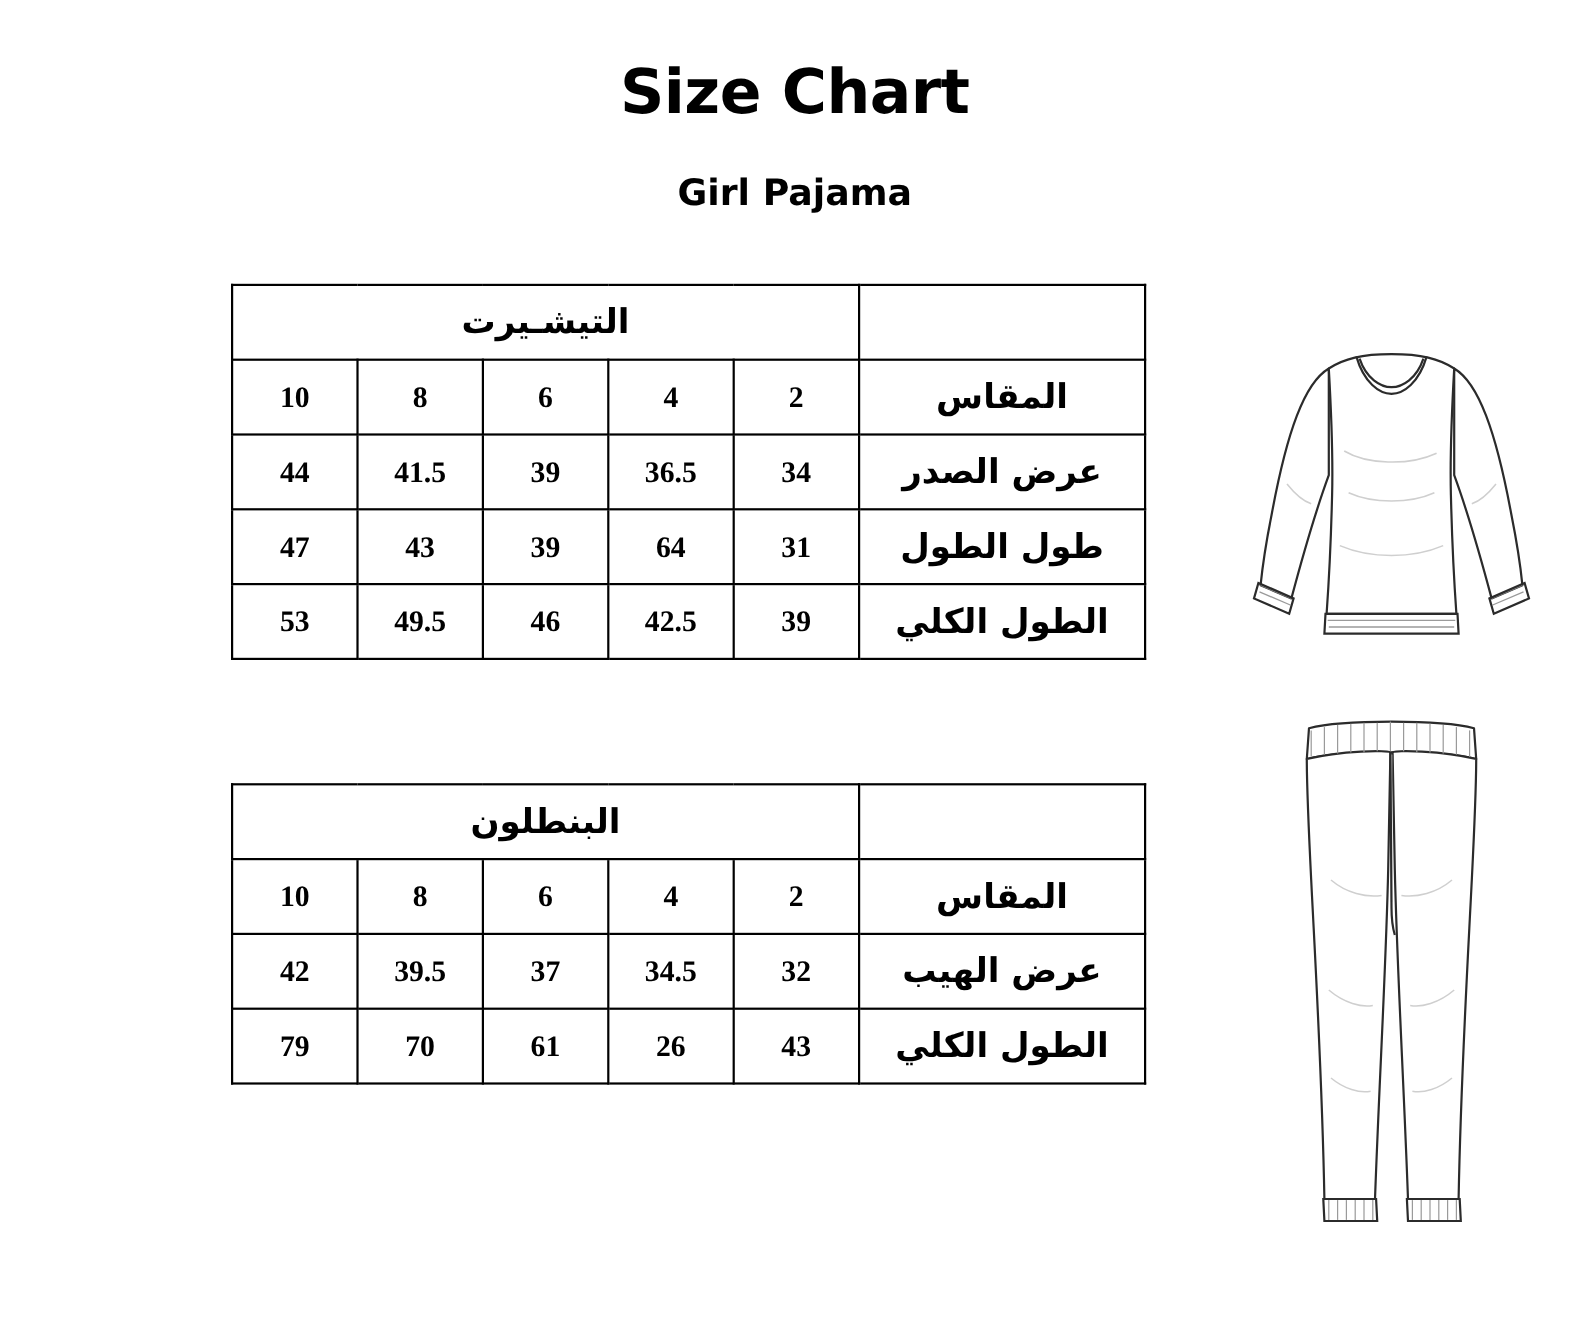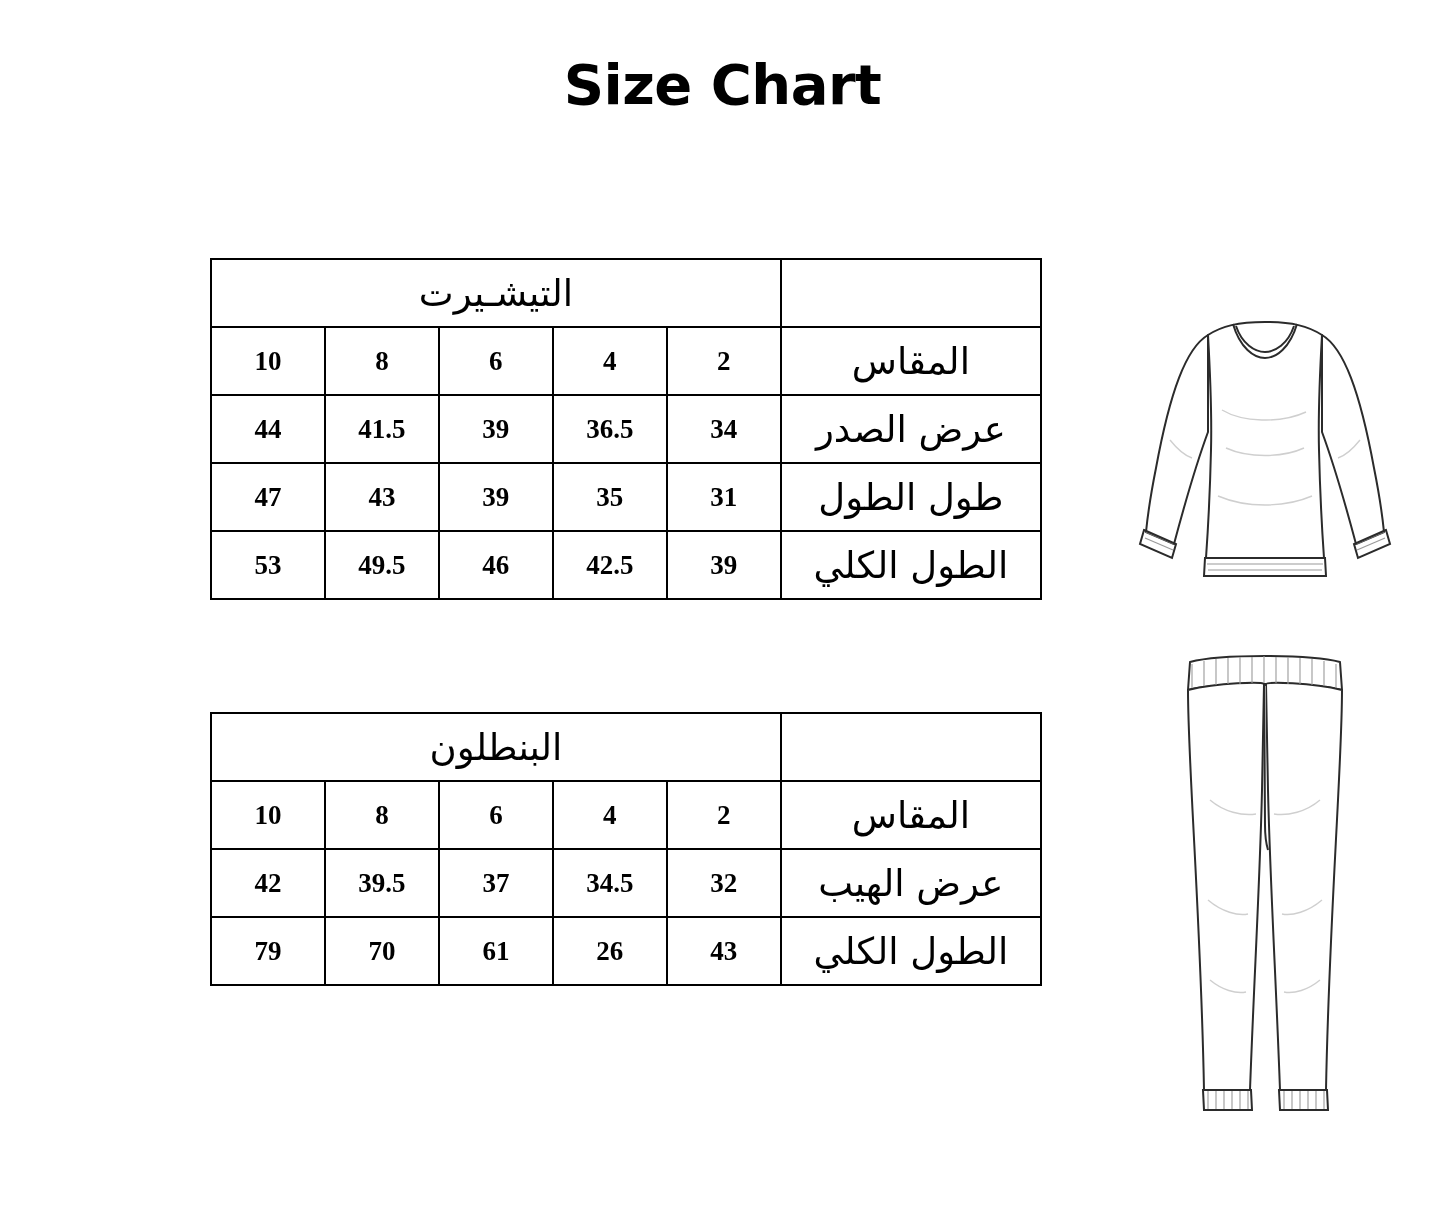--- a/index.html
+++ b/index.html
@@ -46,22 +46,22 @@
   table.sizetable {
     position: absolute;
     border-collapse: collapse;
     table-layout: fixed;
     background: #ffffff;
   }
   table.sizetable td {
     border: 2px solid #000000;
     text-align: center;
     vertical-align: middle;
-    font-size: 37px;
-    font-weight: normal;
+    font-size: 31px;
+    font-weight: bold;
     font-family: "DejaVu Sans", sans-serif;
     height: 66px;
     padding: 0;
   }
   table.sizetable td.num {
     font-weight: bold;
     font-size: 27px;
     font-family: Liberation Serif, serif;
   }
   td.group-head {
@@ -100,20 +100,21 @@
   }
   .art-top { top: 300px; left: 1130px; width: 270px; height: 300px; }
   .art-bottom { top: 650px; left: 1150px; width: 230px; height: 470px; }
 </style>
 </head>
 <body>
 
 <div class="page">
 
   <div class="title">Size Chart</div>
+  <div class="subtitle">Girl Pajama</div>
 
   <table class="sizetable t1">
     <colgroup>
       <col class="col-n">
         <col class="col-n">
         <col class="col-n">
         <col class="col-n">
         <col class="col-n">
         <col class="col-label">
     </colgroup>
@@ -135,21 +136,21 @@
         <td class="num">41.5</td>
         <td class="num">39</td>
         <td class="num">36.5</td>
         <td class="num">34</td>
         <td class="label">عرض الصدر</td>
       </tr>
       <tr>
         <td class="num">47</td>
         <td class="num">43</td>
         <td class="num">39</td>
-        <td class="num">35</td>
+        <td class="num">64</td>
         <td class="num">31</td>
         <td class="label">طول الطول</td>
       </tr>
       <tr>
         <td class="num">53</td>
         <td class="num">49.5</td>
         <td class="num">46</td>
         <td class="num">42.5</td>
         <td class="num">39</td>
         <td class="label">الطول الكلي</td>

